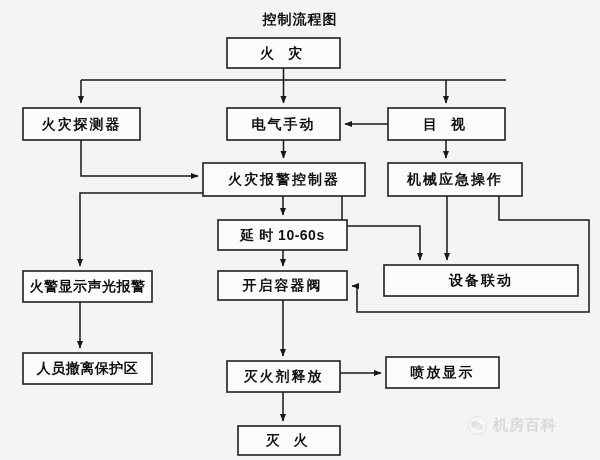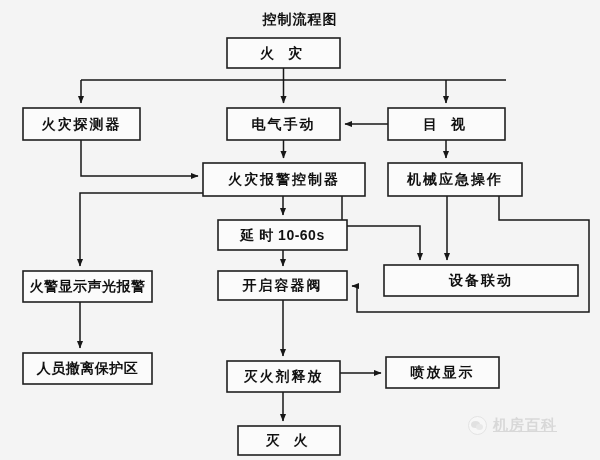--- a/index.html
+++ b/index.html
@@ -90,21 +90,20 @@
     left: 7px; top: 7px;
     background: #cfcfcf;
   }
   .watermark-text {
     font-family: "Liberation Sans", sans-serif;
     font-size: 15px;
     color: #9a9a9a;
     letter-spacing: 1px;
     font-weight: 700;
     white-space: nowrap;
-    text-decoration: underline;
   }
 </style>
 </head>
 <body>
 
 <div id="page">
 
   <svg id="flow-svg" viewBox="0 0 600 460" xmlns="http://www.w3.org/2000/svg">
     <defs>
       <marker id="arrowhead" markerWidth="9" markerHeight="9" refX="7.4" refY="3.2" orient="auto" markerUnits="userSpaceOnUse">

